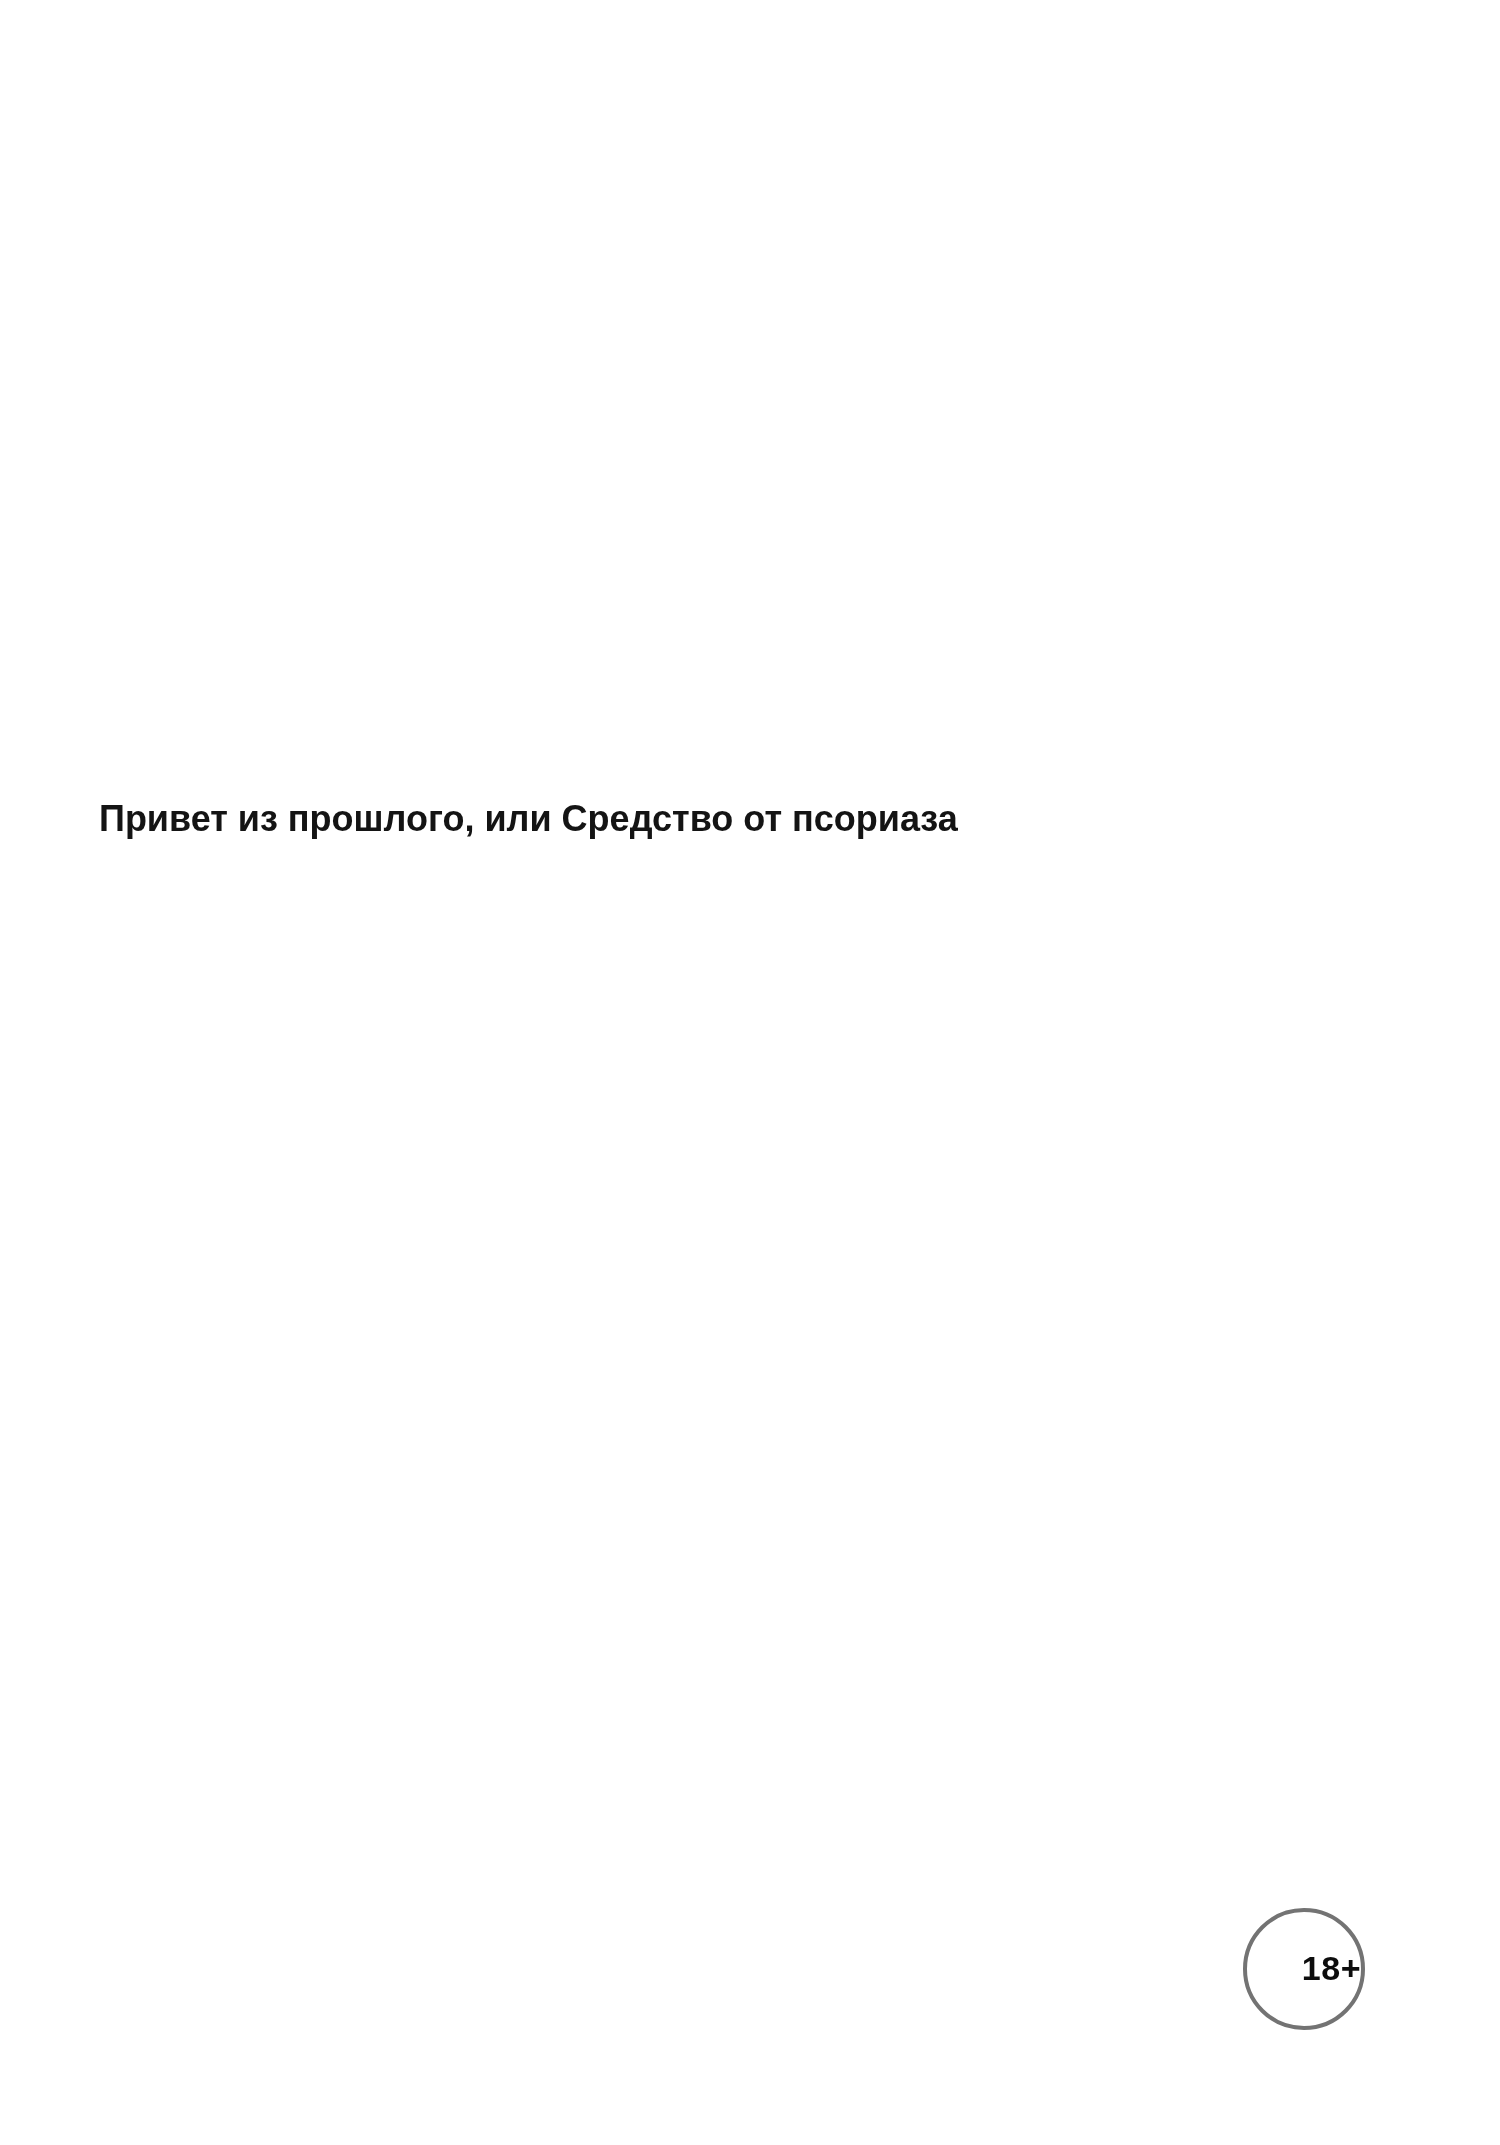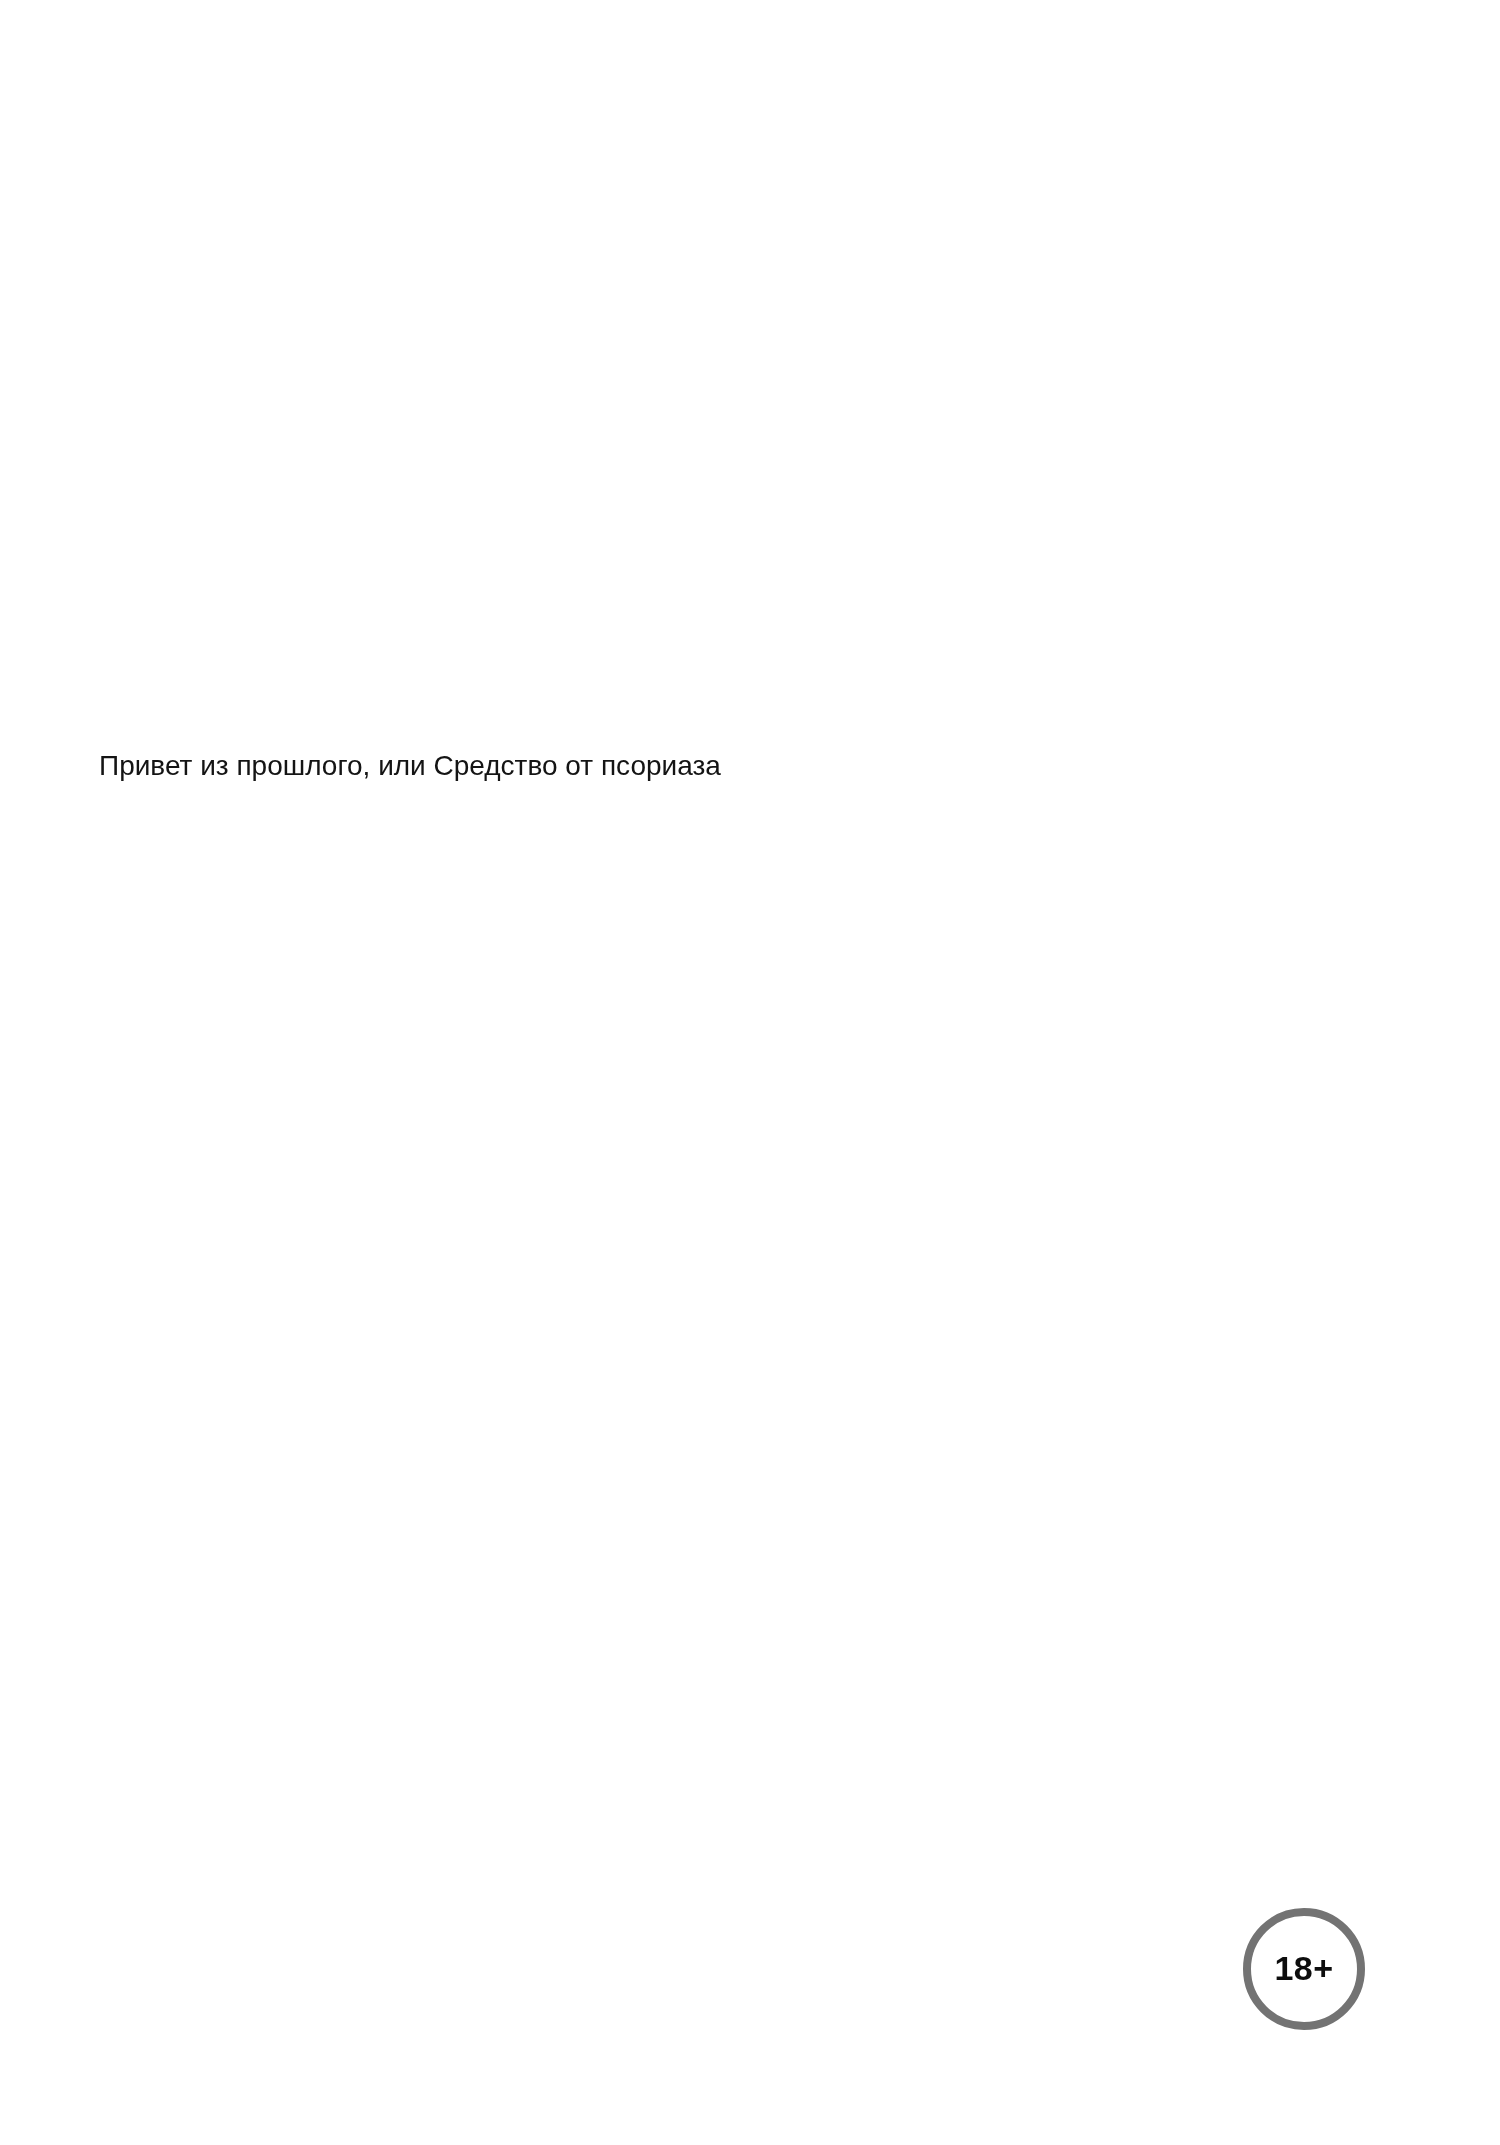--- a/index.html
+++ b/index.html
@@ -27,38 +27,38 @@
     font-size: 53px;
     font-weight: 400;
     letter-spacing: 0.2px;
     line-height: 1.15;
     color: #0d0d0d;
     white-space: nowrap;
   }
   .subtitle {
     position: absolute;
     left: 99px;
-    top: 748px;
-    font-size: 28px;
-    font-weight: 400;
+    top: 796px;
+    font-size: 36px;
+    font-weight: 700;
     line-height: 1.25;
     color: #141414;
     white-space: nowrap;
   }
   .age-badge {
     position: absolute;
     left: 1243px;
     top: 1908px;
     width: 122px;
     height: 122px;
-    border: 8px solid #737373;
+    border: 4px solid #737373;
     border-radius: 50%;
     display: flex;
     align-items: center;
-    justify-content: center;
+    justify-content: flex-end;
     box-sizing: border-box;
   }
   .age-badge span {
     font-size: 34px;
     font-weight: 600;
     letter-spacing: 0.5px;
     color: #0d0d0d;
     line-height: 1;
     display: block;
     transform: translateY(-1px);

